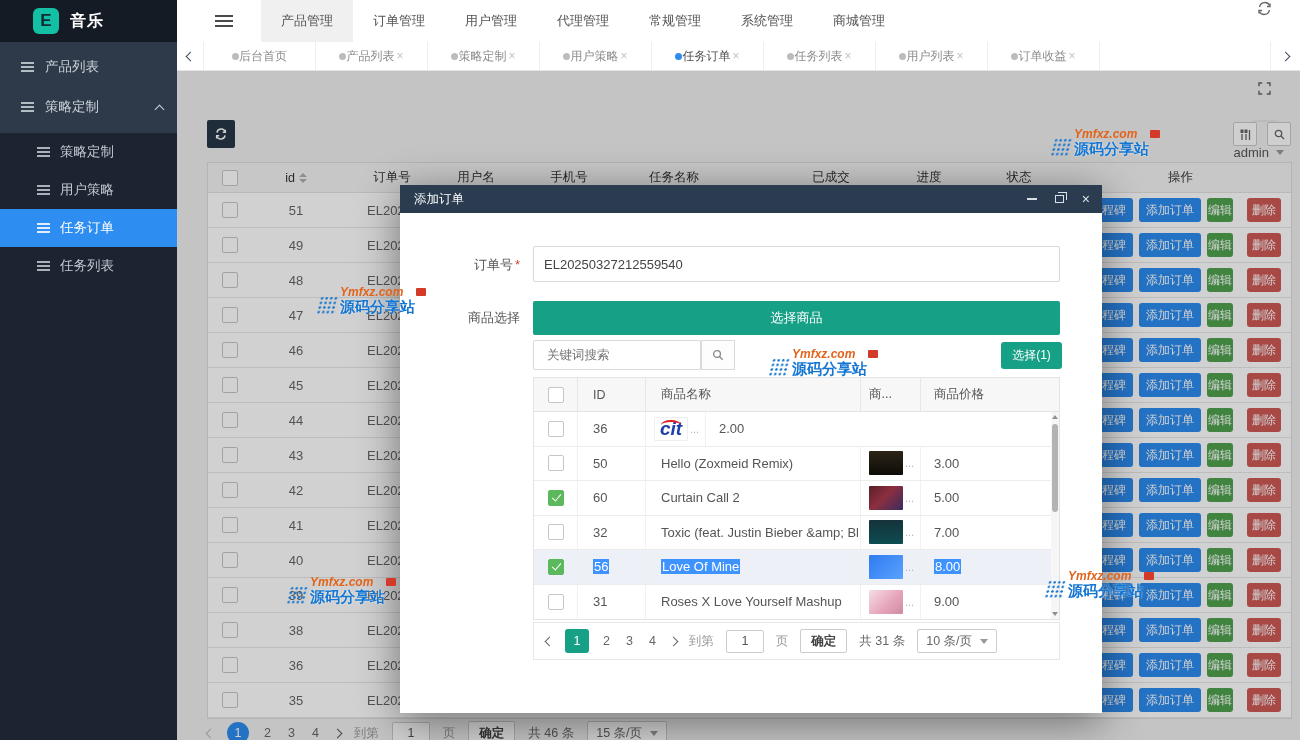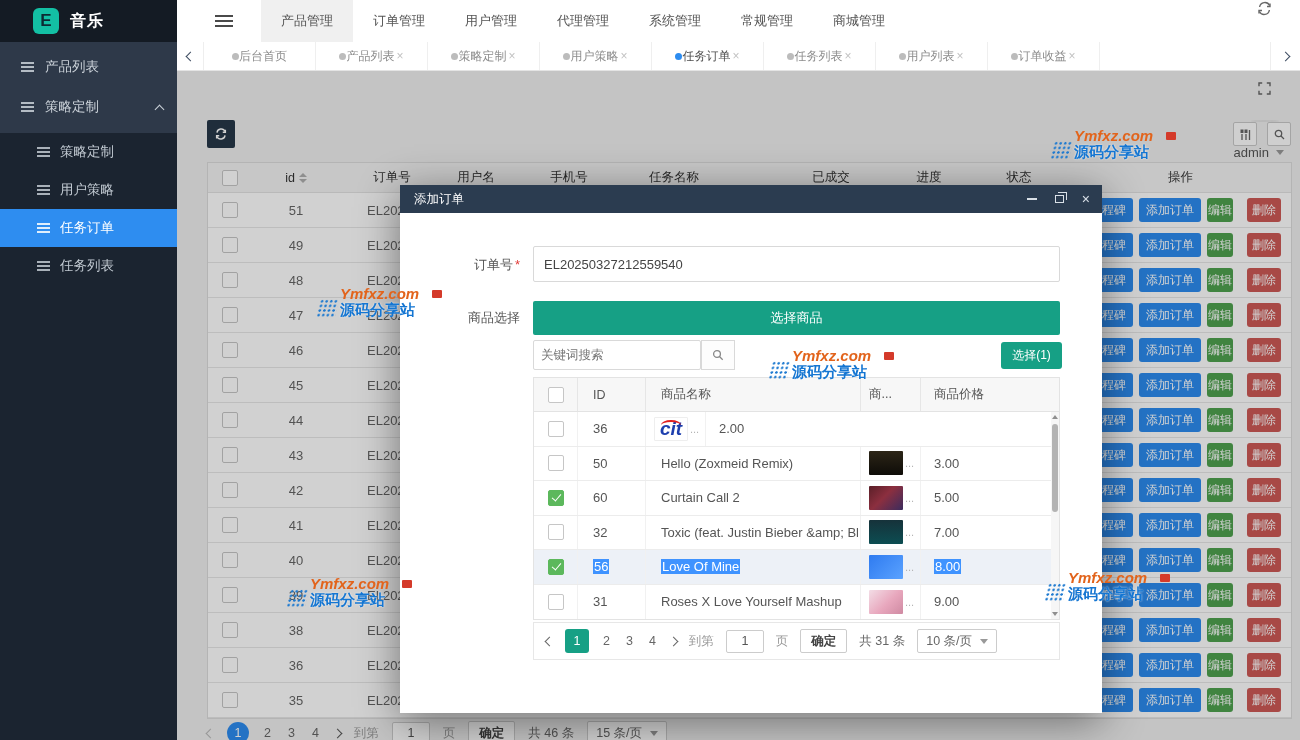--- a/index.html
+++ b/index.html
@@ -94,21 +94,21 @@
   .wbtn{margin-left:18px;cursor:pointer;display:flex;align-items:center;color:#d9e0e7;}
   .wmin{width:10px;height:2px;background:#d9e0e7;}
   .wmax{width:9px;height:8px;border:1.3px solid #d9e0e7;position:relative;}
   .wmax::before{content:"";position:absolute;left:2px;top:-4px;width:8px;height:7px;border:1.3px solid #d9e0e7;border-bottom:none;border-left:none;}
   .wclose{font-size:14px;line-height:1;}
   .m-body{position:relative;height:500px;}
   .m-label{position:absolute;width:120px;text-align:right;font-size:13px;color:#555;}
   .req{color:#e23c39;margin-left:2px;}
   .order-input{position:absolute;left:133px;top:33px;width:527px;height:36px;border:1px solid #d9d9d9;border-radius:2px;padding:0 10px;font-size:13px;color:#444;background:#fff;}
   .choose-btn{position:absolute;left:133px;top:88px;width:527px;height:34px;background:#16a085;color:#fff;border:none;border-radius:2px;font-size:13px;cursor:pointer;}
-  .kw-input{position:absolute;left:133px;top:127px;width:168px;height:30px;border:1px solid #d9d9d9;border-radius:2px;padding:0 7px;font-size:12.5px;color:#555;background:#fff;}
+  .kw-input{position:absolute;left:133px;top:127px;width:168px;height:30px;border:1px solid #d9d9d9;border-radius:2px;padding:0 13px;font-size:12.5px;color:#555;background:#fff;}
   .kw-btn{position:absolute;left:301px;top:127px;width:34px;height:30px;border:1px solid #d9d9d9;background:#fdfdfd;display:flex;align-items:center;justify-content:center;cursor:pointer;}
   .kw-btn svg{width:14px;height:14px;stroke:#888;fill:none;stroke-width:1.3;}
   .selcount-btn{position:absolute;left:601px;top:129px;width:61px;height:27px;background:#16a085;color:#fff;border:none;border-radius:3px;font-size:12px;cursor:pointer;}
 
   .ptable{position:absolute;left:133px;top:164px;width:527px;border:1px solid #e3e3e3;background:#fff;}
   .pthead{height:34px;display:flex;align-items:center;background:#f7f7f7;border-bottom:1px solid #e3e3e3;font-size:12.5px;color:#555;}
   .prow{height:34.5px;display:flex;align-items:center;border-bottom:1px solid #ececec;font-size:13px;color:#555;background:#fff;}
   .prow:last-child{border-bottom:none;}
   .prow.hl{background:#edf1f7;}
   .pc{flex:none;overflow:hidden;white-space:nowrap;display:flex;align-items:center;}
@@ -136,21 +136,21 @@
   .psb .thumbbar{position:absolute;left:1px;top:12px;width:6px;height:88px;border-radius:3px;background:#b3b3b3;}
   .psb .aru{position:absolute;left:1px;top:3px;width:0;height:0;border-left:3px solid transparent;border-right:3px solid transparent;border-bottom:4px solid #8f8f8f;}
   .psb .ard{position:absolute;left:1px;bottom:3px;width:0;height:0;border-left:3px solid transparent;border-right:3px solid transparent;border-top:4px solid #8f8f8f;}
 
   .ppag{position:absolute;left:133px;top:409px;width:527px;height:38px;border:1px solid #e7e7e7;display:flex;align-items:center;gap:12px;padding-left:12px;font-size:12.5px;color:#666;background:#fff;}
   .ppag .pg-num.active{width:24px;height:24px;border-radius:3px;background:#16a085;color:#fff;display:flex;align-items:center;justify-content:center;}
 
   
   .wm{position:absolute;z-index:30;display:flex;align-items:flex-end;gap:3px;pointer-events:none;}
   .wm-dots{width:19px;height:19px;background-image:radial-gradient(#1e7ad0 1.1px,transparent 1.4px);background-size:4.6px 4.6px;transform:skewX(-14deg);margin-bottom:1px;}
-  .wm-l1{font-size:15px;font-weight:bold;font-style:italic;color:#e2641c;line-height:1;display:flex;align-items:center;gap:13px;}
+  .wm-l1{font-size:12px;font-weight:bold;font-style:italic;color:#e2641c;line-height:1;display:flex;align-items:center;gap:13px;}
   .wm-chip{width:10px;height:8px;background:#d43a2a;border-radius:1px;display:inline-block;}
   .wm-l2{font-size:15px;font-weight:bold;color:#1576d2;line-height:1.1;text-shadow:0 0 2px rgba(255,255,255,.85);}
 </style>
 </head>
 <body>
 
 <div class="page">
 
   <div class="sidebar">
     <div class="logo-bar">
@@ -190,22 +190,22 @@
       </div>
   </div>
 
   <div class="topbar">
     <div class="hamb"></div>
     <div class="top-nav">
         <div class="nav-item active">产品管理</div>
         <div class="nav-item">订单管理</div>
         <div class="nav-item">用户管理</div>
         <div class="nav-item">代理管理</div>
+        <div class="nav-item">常规管理</div>
         <div class="nav-item">系统管理</div>
-        <div class="nav-item">常规管理</div>
         <div class="nav-item">商城管理</div>
       </div>
     <div class="top-right">
       <div class="tico">
         <svg viewBox="0 0 17 17">
             <path d="M14 3.5v3h-3"></path>
             <path d="M3 13.5v-3h3"></path>
             <path d="M3.6 7a5.3 5.3 0 0 1 10-1.5M13.4 10a5.3 5.3 0 0 1-10 1.5"></path>
           </svg>
       </div>

